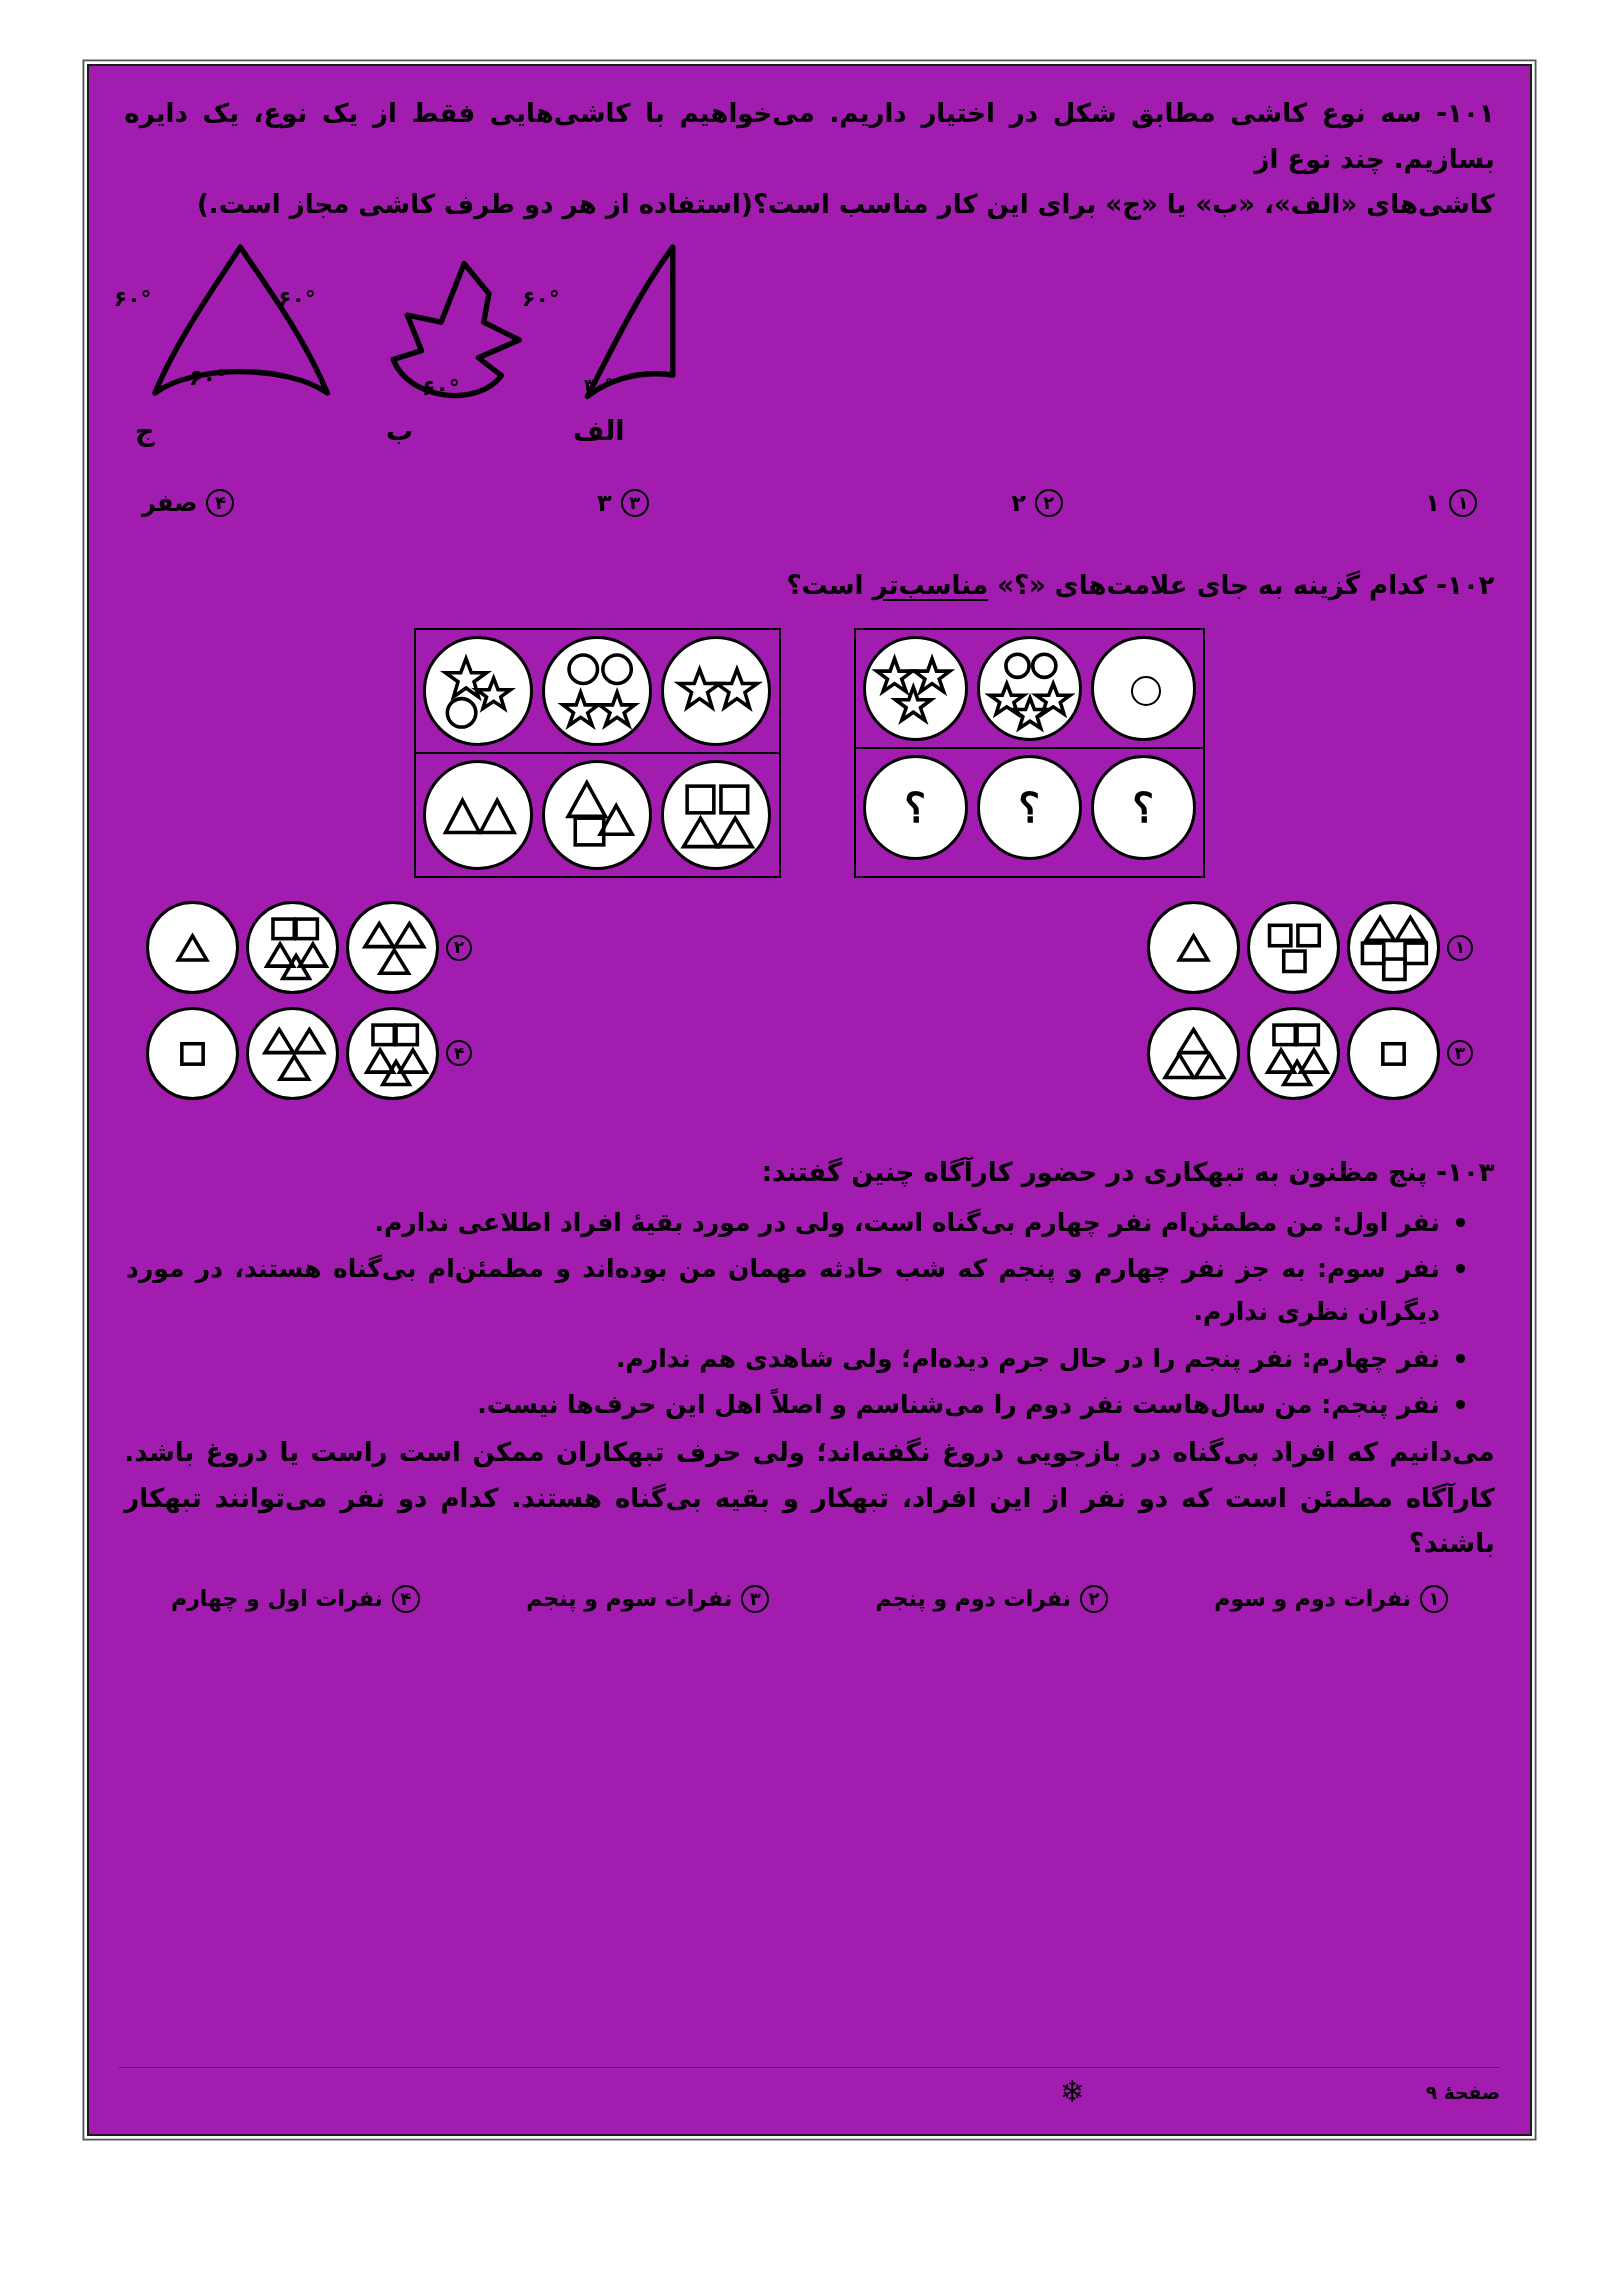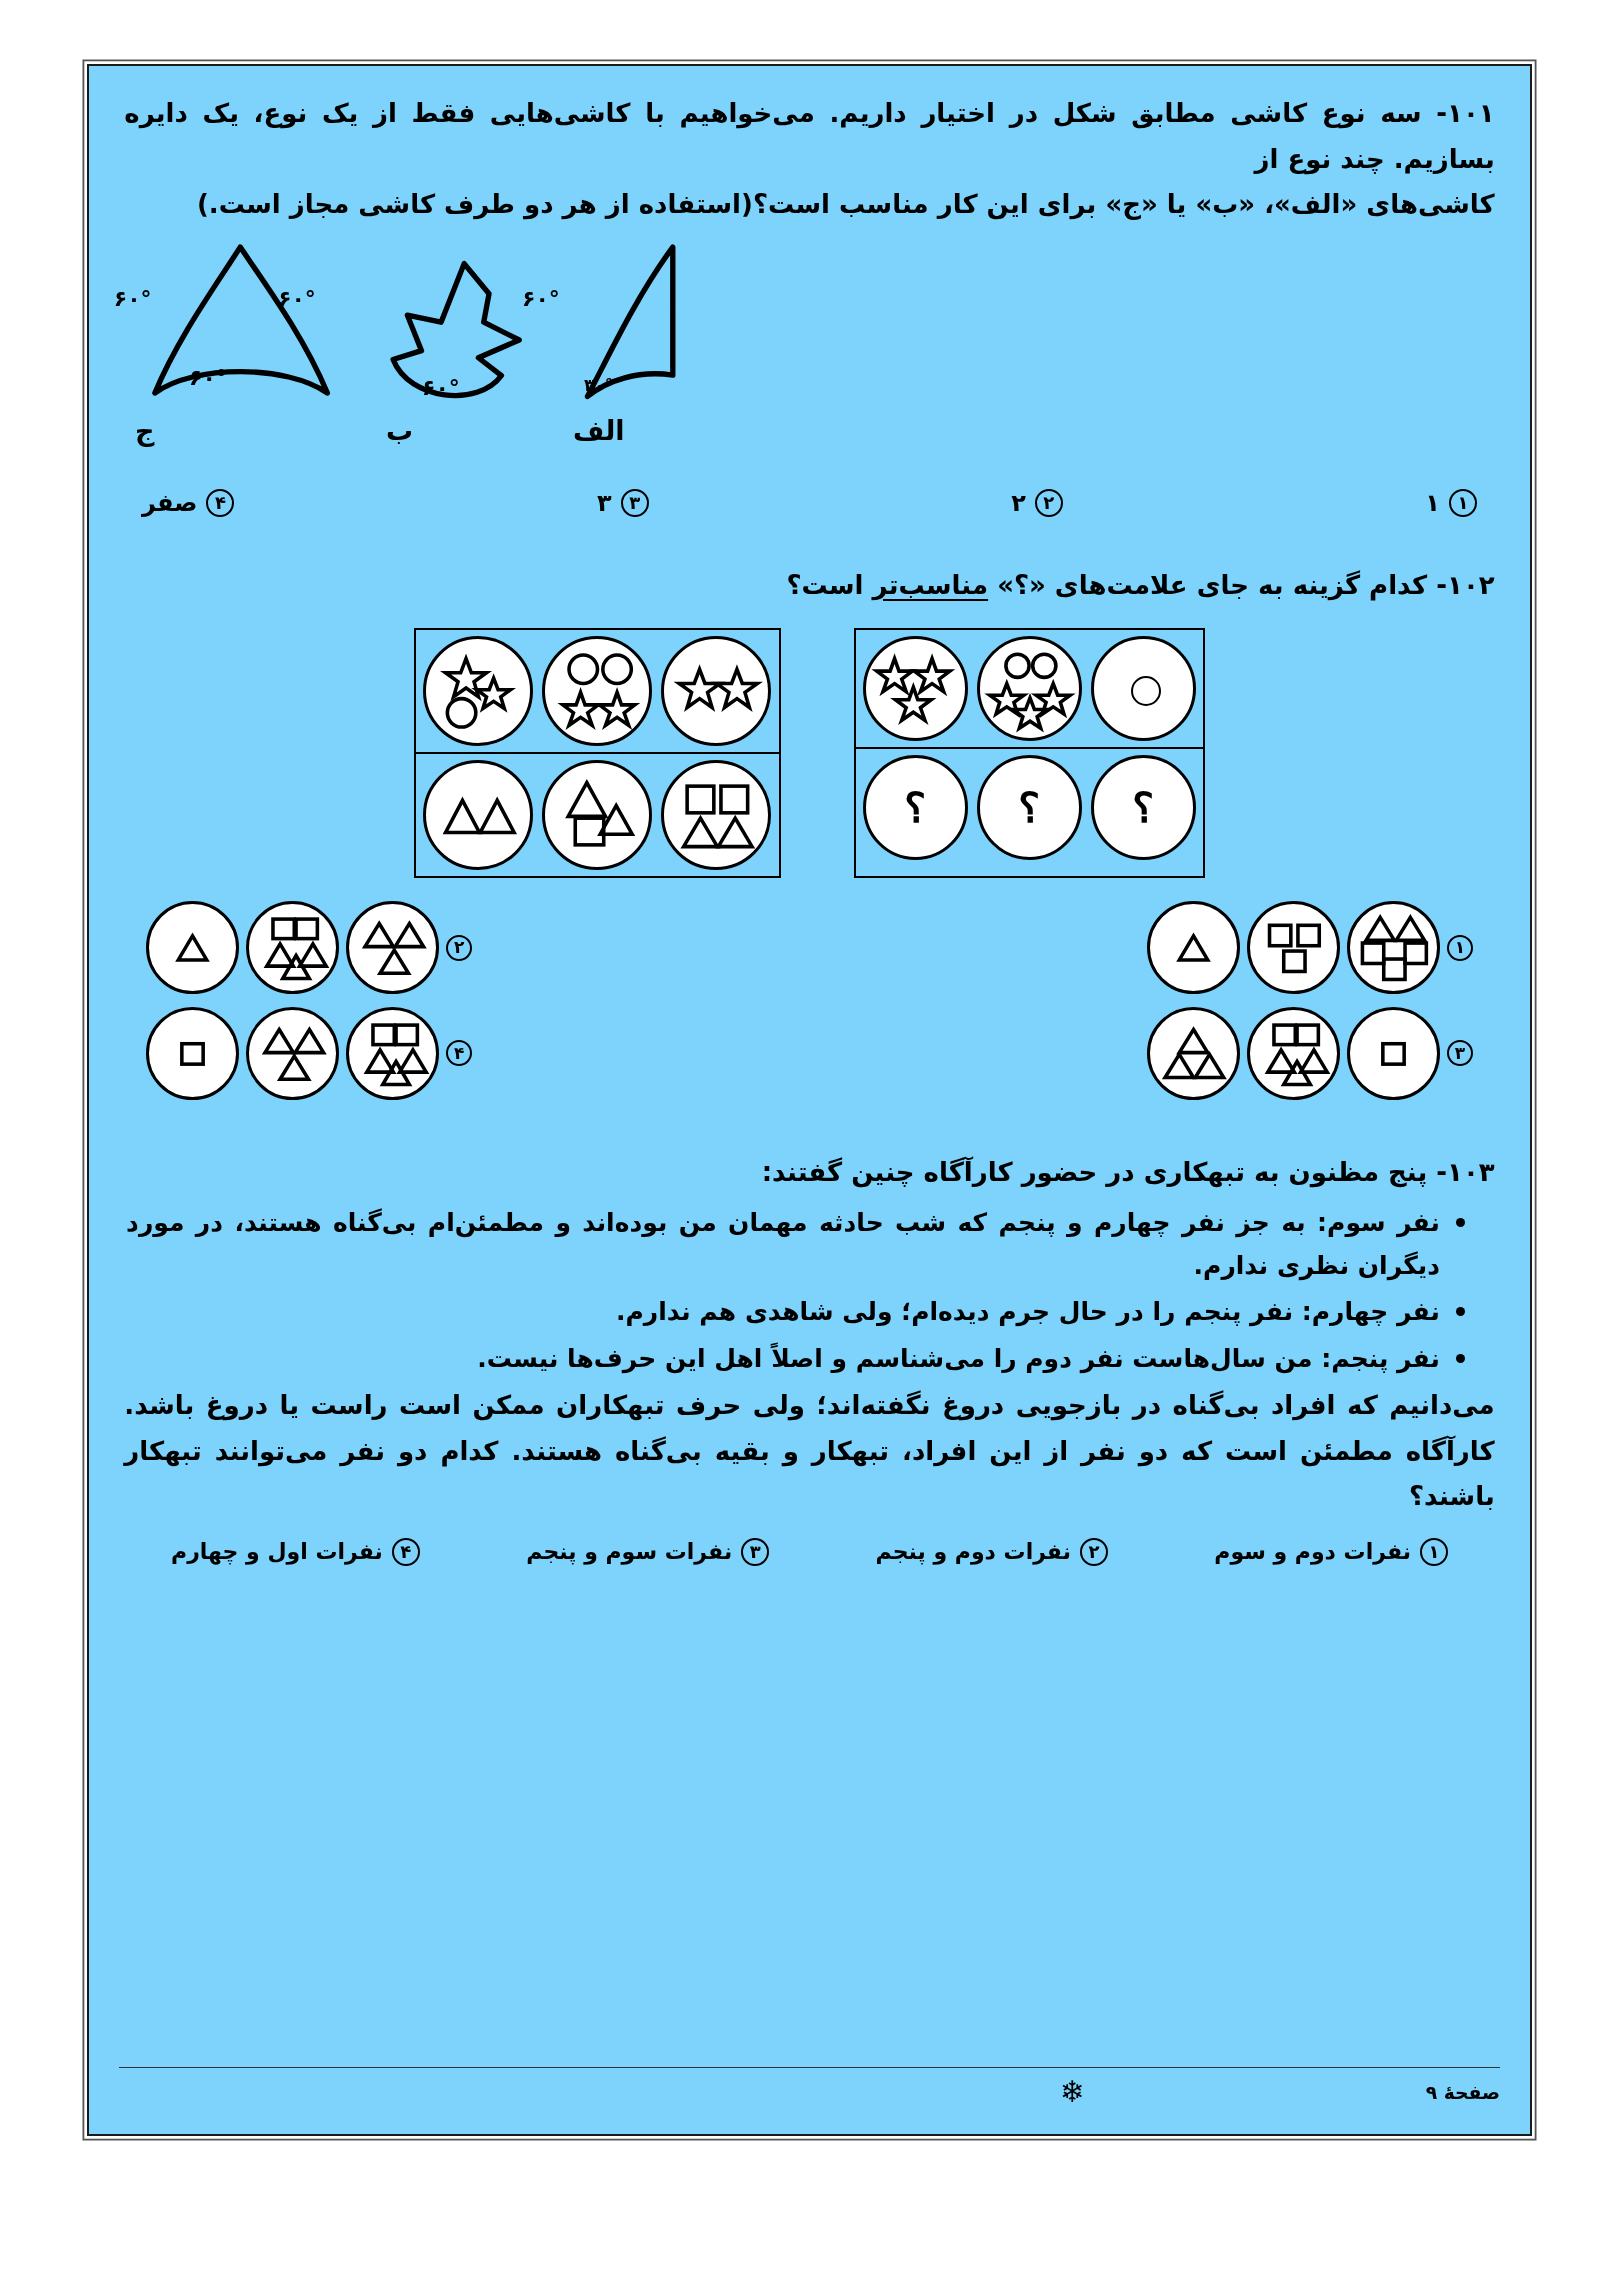--- a/index.html
+++ b/index.html
@@ -11,21 +11,21 @@
     position:relative;
     overflow:hidden;
   }
   .page-frame{
     position:absolute;
     left:87px;top:64px;
     width:1445px;height:2072px;
     border:2.7px solid #1a1a1a;
     box-shadow:0 0 0 2.7px #fff, 0 0 0 4.5px #555;
     box-sizing:border-box;
-    background:#7dd3fc;
+    background:#a21caf;
   }
   .inner{
     position:absolute;
     inset:0;
     padding:25px 30px 0 30px;
     box-sizing:border-box;
   }
 
   
   .q-text{
@@ -507,20 +507,21 @@
       </div>
     </div>
 
     <div style="margin-top:50px;">
       <div class="q-text" style="text-align:right;">
         <span>۱۰۳-</span>
         <span>پنج مظنون به تبهکاری در حضور کارآگاه چنین گفتند:</span>
       </div>
 
       <div class="bullets">
+        <div class="bullet">نفر اول: من مطمئن‌ام نفر چهارم بی‌گناه است، ولی در مورد بقیهٔ افراد اطلاعی ندارم.</div>
         <div class="bullet">نفر سوم: به جز نفر چهارم و پنجم که شب حادثه مهمان من بوده‌اند و مطمئن‌ام بی‌گناه هستند، در مورد دیگران نظری ندارم.</div>
         <div class="bullet">نفر چهارم: نفر پنجم را در حال جرم دیده‌ام؛ ولی شاهدی هم ندارم.</div>
         <div class="bullet">نفر پنجم: من سال‌هاست نفر دوم را می‌شناسم و اصلاً اهل این حرف‌ها نیست.</div>
       </div>
 
       <div class="q-text" style="margin-top:3.6px;text-align:justify;">می‌دانیم که افراد بی‌گناه در بازجویی دروغ نگفته‌اند؛ ولی حرف تبهکاران ممکن است راست یا دروغ باشد. کارآگاه مطمئن است که دو نفر از این افراد، تبهکار و بقیه بی‌گناه هستند. کدام دو نفر می‌توانند تبهکار باشند؟</div>
 
       <div class="opt-row" style="margin-top:18px;padding:0 52px;font-size:22px;">
         <div class="opt">
           <span class="opt-num">۱</span>

